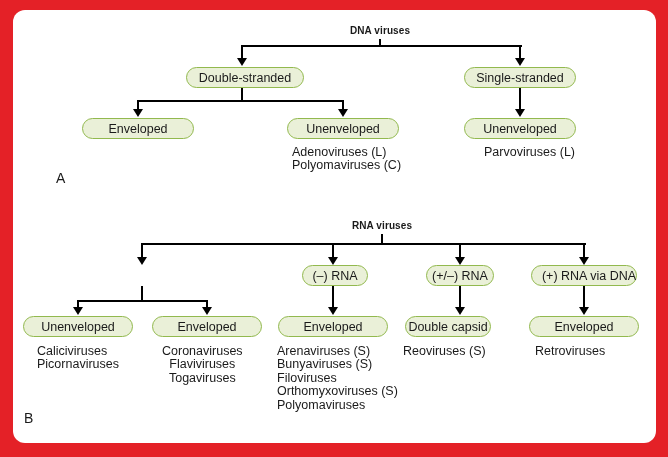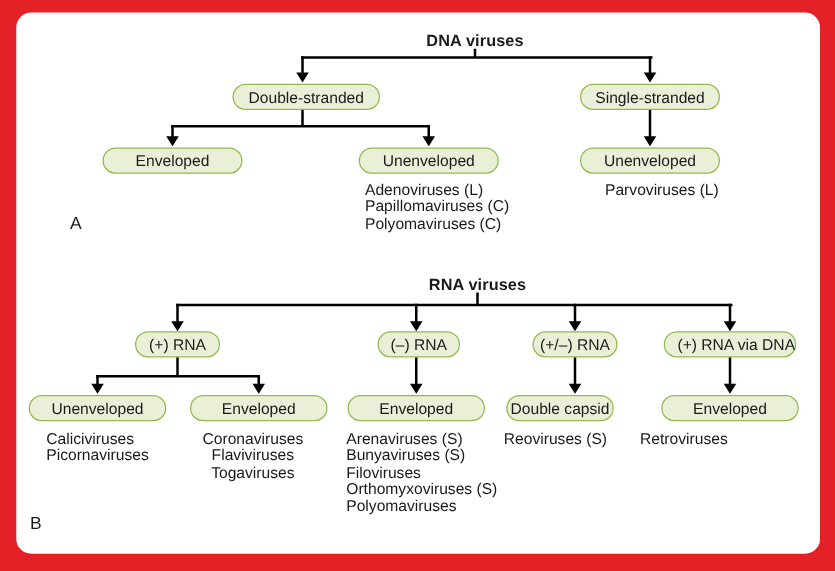--- a/index.html
+++ b/index.html
@@ -6,21 +6,21 @@
     --frame:#e42127;
     --pill-fill:#eaf0d8;
     --pill-border:#92b94e;
     --line:#000000;
     --ink:#1a1a1a;
   }
   *{margin:0;padding:0;box-sizing:border-box;}
   body{font-family:"Liberation Sans",sans-serif;background:#fff;}
   .page{position:relative;width:668px;height:457px;background:var(--frame);overflow:hidden;}
   .panel{position:absolute;left:13px;top:10px;width:643px;height:433px;background:#ffffff;border-radius:12px;}
-  .tree-title{position:absolute;font-size:13px;font-weight:bold;color:var(--ink);text-align:center;letter-spacing:.1px;}
+  .tree-title{position:absolute;font-size:10px;font-weight:bold;color:var(--ink);text-align:center;letter-spacing:.1px;}
   .hline{position:absolute;height:2px;background:var(--line);}
   .vseg{position:absolute;width:2px;background:var(--line);}
   .ahead{position:absolute;width:0;height:0;border-left:5px solid transparent;border-right:5px solid transparent;border-top:8px solid var(--line);}
   .pill{position:absolute;height:21px;background:var(--pill-fill);border:1.5px solid var(--pill-border);
         border-radius:11px;display:flex;align-items:center;justify-content:center;
         font-size:12.5px;color:var(--ink);white-space:nowrap;}
   .vlist{position:absolute;font-size:12.5px;line-height:13.4px;color:var(--ink);white-space:nowrap;}
   .sec-label{position:absolute;font-size:14px;color:var(--ink);}
 </style>
 </head>
@@ -52,21 +52,20 @@
 
   <div class="vseg" style="left:519px;top:88px;height:22px;"></div>
   <div class="ahead" style="left:515px;top:109px;"></div>
 
   <div class="pill" style="left:82px;top:118px;width:112px;">Enveloped</div>
   <div class="pill" style="left:287px;top:118px;width:112px;">Unenveloped</div>
   <div class="pill" style="left:464px;top:118px;width:112px;">Unenveloped</div>
 
   <div class="vlist" style="left:292px;top:146px;">
       <div>Adenoviruses (L)</div>
-      <div>Papillomaviruses (C)</div>
       <div>Polyomaviruses (C)</div>
     </div>
   <div class="vlist" style="left:484px;top:146px;">
       <div>Parvoviruses (L)</div>
     </div>
 
   <div class="sec-label" style="left:56px;top:170px;">A</div>
 
   <div class="tree-title" style="left:312px;top:220px;width:140px;">RNA viruses</div>
 
@@ -76,21 +75,20 @@
 
   <div class="vseg" style="left:141px;top:243px;height:15px;"></div>
   <div class="ahead" style="left:137px;top:257px;"></div>
   <div class="vseg" style="left:332px;top:243px;height:15px;"></div>
   <div class="ahead" style="left:328px;top:257px;"></div>
   <div class="vseg" style="left:459px;top:243px;height:15px;"></div>
   <div class="ahead" style="left:455px;top:257px;"></div>
   <div class="vseg" style="left:583px;top:243px;height:15px;"></div>
   <div class="ahead" style="left:579px;top:257px;"></div>
 
-  <div class="pill" style="left:108px;top:265px;width:68px;">(+) RNA</div>
   <div class="pill" style="left:302px;top:265px;width:66px;">(–) RNA</div>
   <div class="pill" style="left:426px;top:265px;width:68px;">(+/–) RNA</div>
   <div class="pill" style="left:531px;top:265px;width:106px;padding-left:10px;">(+) RNA via DNA</div>
 
   <div class="vseg" style="left:141px;top:286px;height:15px;"></div>
   <div class="hline" style="left:77px;top:300px;width:131px;"></div>
   <div class="vseg" style="left:77px;top:300px;height:9px;"></div>
   <div class="ahead" style="left:73px;top:307px;"></div>
   <div class="vseg" style="left:206px;top:300px;height:9px;"></div>
   <div class="ahead" style="left:202px;top:307px;"></div>
@@ -120,18 +118,18 @@
   <div class="vlist" style="left:277px;top:345px;">
       <div>Arenaviruses (S)</div>
       <div>Bunyaviruses (S)</div>
       <div>Filoviruses</div>
       <div>Orthomyxoviruses (S)</div>
       <div>Polyomaviruses</div>
     </div>
   <div class="vlist" style="left:403px;top:345px;">
       <div>Reoviruses (S)</div>
     </div>
-  <div class="vlist" style="left:512px;top:345px;">
+  <div class="vlist" style="left:535px;top:345px;">
       <div>Retroviruses</div>
     </div>
 
   <div class="sec-label" style="left:24px;top:410px;">B</div>
 </div>
 
 </body></html>

